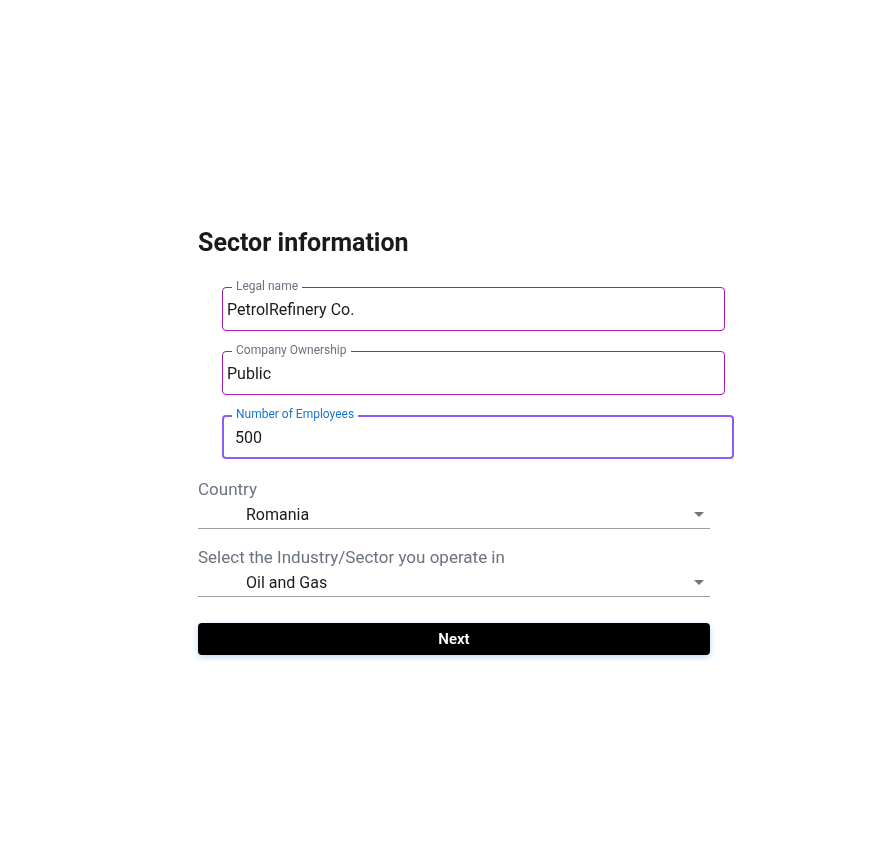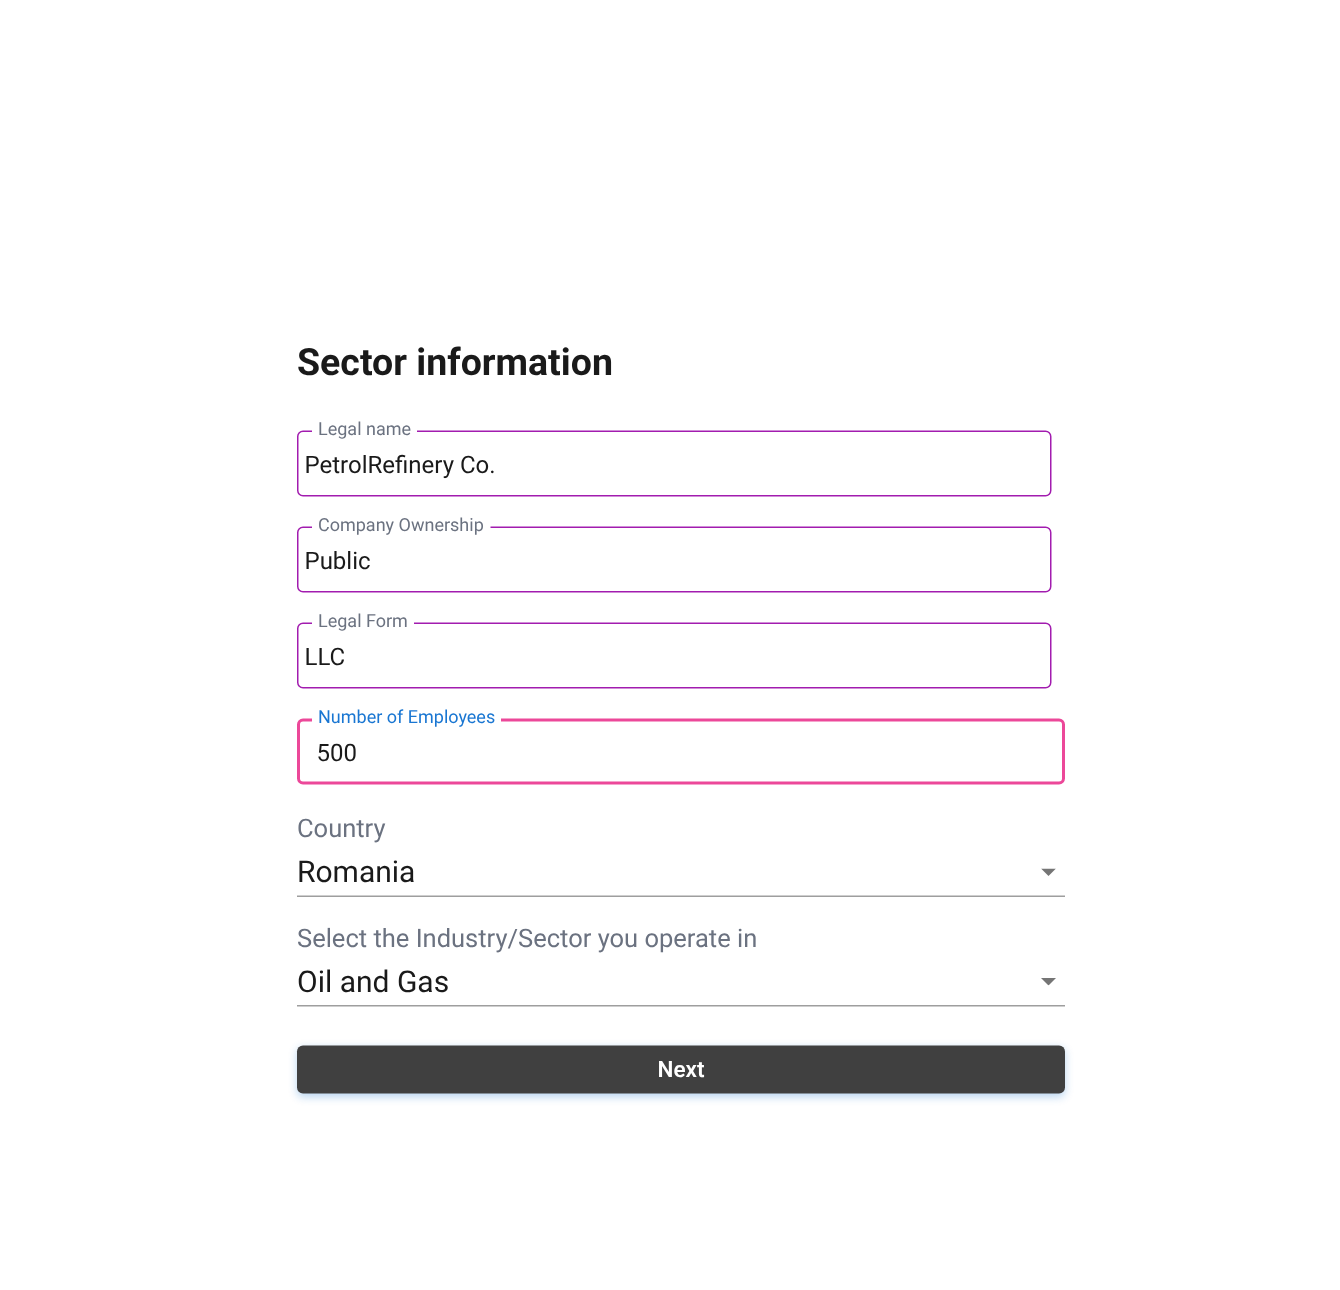--- a/index.html
+++ b/index.html
@@ -27,20 +27,21 @@
       font-size: 25px;
       font-weight: 700;
       color: #1a1a1a;
       margin-bottom: 30px;
     }
     
     .text-field {
       position: relative;
       width: 503px;
       margin-bottom: 20px;
+      margin-left: 24px;
     }
     
     .text-field-label {
       position: absolute;
       top: -8px;
       left: 10px;
       background: #ffffff;
       padding: 0 4px;
       font-size: 12px;
       color: #6b7280;
@@ -53,21 +54,21 @@
       padding: 0 4px;
       border: 1px solid #a21caf;
       border-radius: 4px;
       font-size: 16px;
       color: #1a1a1a;
       font-family: inherit;
       outline: none;
     }
     
     .text-field.focused .text-field-input {
-      border: 2px solid #ec4899;
+      border: 2px solid #8b5cf6;
       padding: 0 11px;
     }
     
     .text-field.focused .text-field-label {
       color: #1976d2;
       text-align: right;
     }
     
     .text-field.focused {
       width: 512px;
@@ -89,34 +90,35 @@
     .select-value-row {
       display: flex;
       align-items: center;
       justify-content: space-between;
       padding-bottom: 4px;
       border-bottom: 1px solid #9e9e9e;
       cursor: pointer;
     }
     
     .select-value {
-      font-size: 20px;
+      font-size: 16px;
       color: #1a1a1a;
+      margin-left: 48px;
     }
     
     .dropdown-icon {
       width: 10px;
       height: 5px;
       margin-right: 6px;
     }
     
     .next-button {
       width: 512px;
       height: 32px;
-      background: #404040;
+      background: #000000;
       border: none;
       border-radius: 4px;
       color: #ffffff;
       font-size: 15px;
       font-weight: 600;
       cursor: pointer;
       margin-top: 8px;
       box-shadow: 0 2px 6px rgba(25, 118, 210, 0.3);
       font-family: inherit;
     }
@@ -130,24 +132,20 @@
   <div class="text-field">
     <label class="text-field-label">Legal name</label>
     <input type="text" class="text-field-input" value="PetrolRefinery Co." style="">
   </div>
   
   <div class="text-field">
     <label class="text-field-label">Company Ownership</label>
     <input type="text" class="text-field-input" value="Public" style="">
   </div>
   
-  <div class="text-field">
-    <label class="text-field-label">Legal Form</label>
-    <input type="text" class="text-field-input" value="LLC" style="">
-  </div>
   
   <div class="text-field focused">
     <label class="text-field-label">Number of Employees</label>
     <input type="text" class="text-field-input" value="500" style="">
   </div>
   
   <div class="select-field">
     <label class="select-label">Country</label>
     <div class="select-value-row">
       <span class="select-value">Romania</span>

